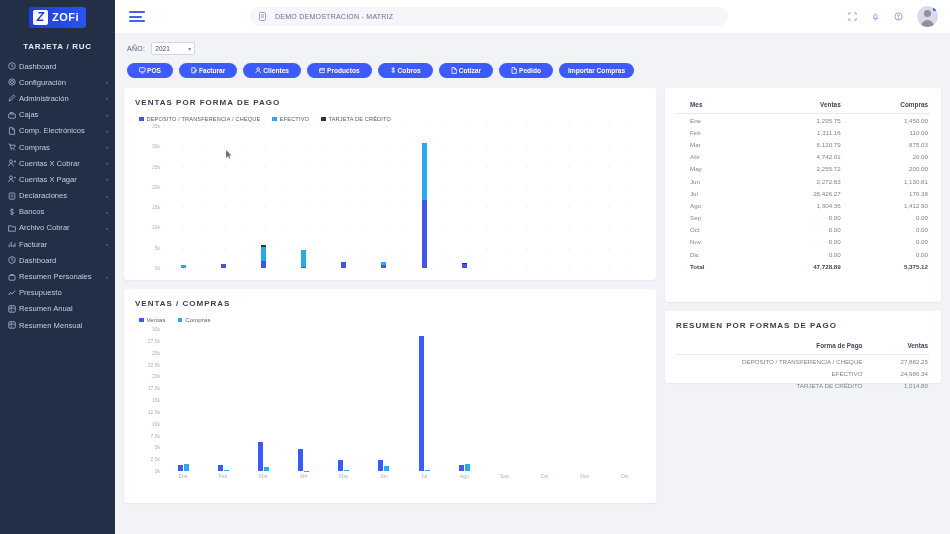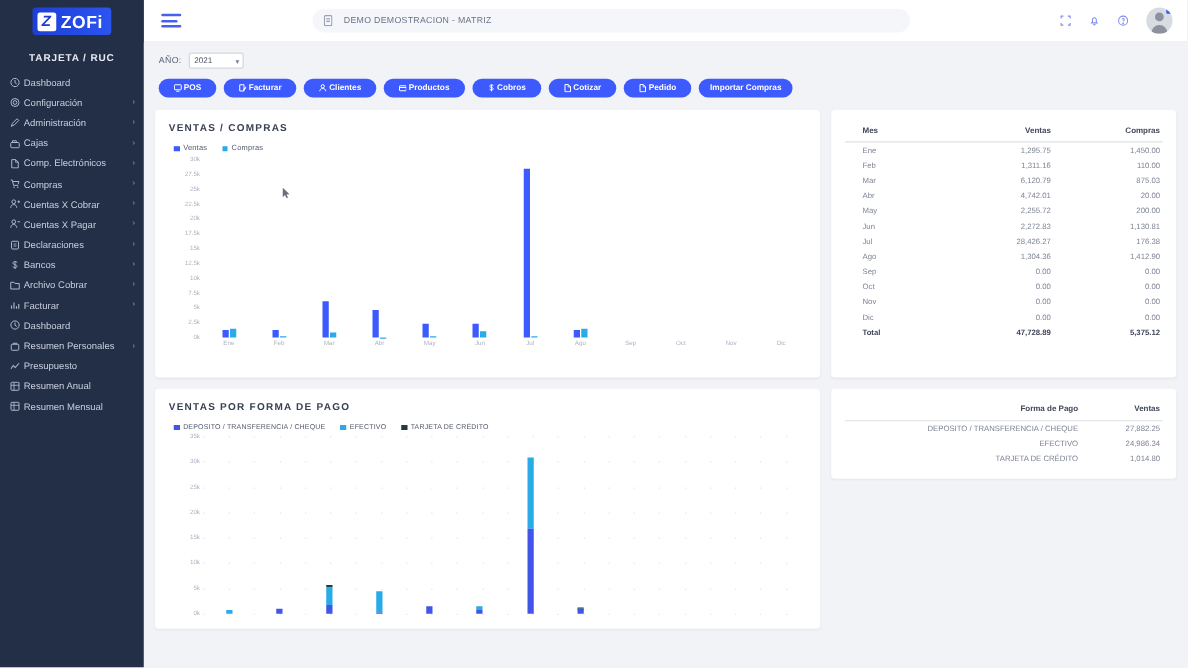--- a/index.html
+++ b/index.html
@@ -30,21 +30,21 @@
     border-radius: 3px;
     padding: 3px 7px 3px 4px;
   }
   .logo-z {
     width: 15px; height: 15px;
     background: #fff; color: #1f3bd0;
     font-weight: 700; font-size: 12px; font-style: italic;
     display: flex; align-items: center; justify-content: center;
     border-radius: 2px; margin-right: 4px;
   }
-  .logo-txt { color: #fff; font-size: 14px; font-weight: 700; letter-spacing: .5px; }
+  .logo-txt { color: #fff; font-size: 11px; font-weight: 700; letter-spacing: .5px; }
   .sb-title {
     color: #e8ebf2; font-size: 8px; font-weight: 700;
     letter-spacing: .7px; text-align: center;
     padding: 8px 0 7px 0;
   }
   .sb-section {
     color: #e8ebf2; font-size: 8px; font-weight: 700;
     letter-spacing: .6px; text-align: center;
     padding: 13px 0 7px 0;
   }
@@ -511,111 +511,20 @@
             <span>Pedido</span>
           </button>
           <button class="pbtn wide">
             <span>Importar Compras</span>
           </button>
         </div>
 
       <div class="cols">
 
         <div class="col-l">
-
-          <div class="card" style="height:214px;">
-            <div class="card-title">VENTAS / COMPRAS</div>
-            <div class="legend up" id="legend1">
-                <span class="lg">
-                  <i style="background:#3d5afe"></i>
-                  <span>Ventas</span>
-                </span>
-                <span class="lg">
-                  <i style="background:#29abe8"></i>
-                  <span>Compras</span>
-                </span>
-              </div>
-            <div class="chart">
-              <div class="plot" style="height:142px;">
-                <div class="yaxis" id="yaxis1">
-                    <span class="ytick" style="top:0px">30k</span>
-                    <span class="ytick" style="top:11.833333333333332px">27.5k</span>
-                    <span class="ytick" style="top:23.666666666666664px">25k</span>
-                    <span class="ytick" style="top:35.5px">22.5k</span>
-                    <span class="ytick" style="top:47.33333333333333px">20k</span>
-                    <span class="ytick" style="top:59.16666666666667px">17.5k</span>
-                    <span class="ytick" style="top:71px">15k</span>
-                    <span class="ytick" style="top:82.83333333333334px">12.5k</span>
-                    <span class="ytick" style="top:94.66666666666666px">10k</span>
-                    <span class="ytick" style="top:106.5px">7.5k</span>
-                    <span class="ytick" style="top:118.33333333333334px">5k</span>
-                    <span class="ytick" style="top:130.16666666666666px">2.5k</span>
-                    <span class="ytick" style="top:142px">0k</span>
-                  </div>
-                <div class="bars" id="bars1">
-                    <div class="bcol">
-                      <span class="bar" style="height:6.133216666666667px;background:#3d5afe"></span>
-                      <span class="bar" style="height:6.863333333333333px;background:#29abe8"></span>
-                    </div>
-                    <div class="bcol">
-                      <span class="bar" style="height:6.206157333333334px;background:#3d5afe"></span>
-                      <span class="bar" style="height:0.5206666666666666px;background:#29abe8"></span>
-                    </div>
-                    <div class="bcol">
-                      <span class="bar" style="height:28.971739333333336px;background:#3d5afe"></span>
-                      <span class="bar" style="height:4.141808666666666px;background:#29abe8"></span>
-                    </div>
-                    <div class="bcol">
-                      <span class="bar" style="height:22.445514000000003px;background:#3d5afe"></span>
-                      <span class="bar" style="height:0.09466666666666666px;background:#29abe8"></span>
-                    </div>
-                    <div class="bcol">
-                      <span class="bar" style="height:10.677074666666664px;background:#3d5afe"></span>
-                      <span class="bar" style="height:0.9466666666666668px;background:#29abe8"></span>
-                    </div>
-                    <div class="bcol">
-                      <span class="bar" style="height:10.758061999999999px;background:#3d5afe"></span>
-                      <span class="bar" style="height:5.352500666666667px;background:#29abe8"></span>
-                    </div>
-                    <div class="bcol">
-                      <span class="bar" style="height:134.55101133333335px;background:#3d5afe"></span>
-                      <span class="bar" style="height:0.8348653333333332px;background:#29abe8"></span>
-                    </div>
-                    <div class="bcol">
-                      <span class="bar" style="height:6.1739706666666665px;background:#3d5afe"></span>
-                      <span class="bar" style="height:6.687726666666667px;background:#29abe8"></span>
-                    </div>
-                    <div class="bcol"></div>
-                    <div class="bcol"></div>
-                    <div class="bcol"></div>
-                    <div class="bcol"></div>
-                  </div>
-              </div>
-              <div class="xaxis">
-                <div class="sp"></div>
-                <div class="xlbls" id="xlbls1">
-                    <span class="xlbl">Ene</span>
-                    <span class="xlbl">Feb</span>
-                    <span class="xlbl">Mar</span>
-                    <span class="xlbl">Abr</span>
-                    <span class="xlbl">May</span>
-                    <span class="xlbl">Jun</span>
-                    <span class="xlbl">Jul</span>
-                    <span class="xlbl">Ago</span>
-                    <span class="xlbl">Sep</span>
-                    <span class="xlbl">Oct</span>
-                    <span class="xlbl">Nov</span>
-                    <span class="xlbl">Dic</span>
-                  </div>
-              </div>
-            </div>
-            <svg class="cursor-arrow" viewBox="0 0 6 9">
-              <path d="M0 0 L0 8 L2 6 L3.2 8.6 L4.4 8 L3.2 5.6 L5.6 5.4 Z" fill="#6b6f7d"></path>
-            </svg>
-          </div>
 
           <div class="card" style="height:192px;overflow:hidden;">
             <div class="card-title">VENTAS POR FORMA DE PAGO</div>
             <div class="legend" id="legend2">
                 <span class="lg">
                   <i style="background:#4355e8"></i>
                   <span>DEPOSITO / TRANSFERENCIA / CHEQUE</span>
                 </span>
                 <span class="lg">
                   <i style="background:#29abe8"></i>
@@ -882,20 +791,111 @@
                     </div>
                     <div class="bcol"></div>
                     <div class="bcol"></div>
                     <div class="bcol"></div>
                     <div class="bcol"></div>
                   </div>
               </div>
             </div>
           </div>
 
+          <div class="card" style="height:214px;">
+            <div class="card-title">VENTAS / COMPRAS</div>
+            <div class="legend up" id="legend1">
+                <span class="lg">
+                  <i style="background:#3d5afe"></i>
+                  <span>Ventas</span>
+                </span>
+                <span class="lg">
+                  <i style="background:#29abe8"></i>
+                  <span>Compras</span>
+                </span>
+              </div>
+            <div class="chart">
+              <div class="plot" style="height:142px;">
+                <div class="yaxis" id="yaxis1">
+                    <span class="ytick" style="top:0px">30k</span>
+                    <span class="ytick" style="top:11.833333333333332px">27.5k</span>
+                    <span class="ytick" style="top:23.666666666666664px">25k</span>
+                    <span class="ytick" style="top:35.5px">22.5k</span>
+                    <span class="ytick" style="top:47.33333333333333px">20k</span>
+                    <span class="ytick" style="top:59.16666666666667px">17.5k</span>
+                    <span class="ytick" style="top:71px">15k</span>
+                    <span class="ytick" style="top:82.83333333333334px">12.5k</span>
+                    <span class="ytick" style="top:94.66666666666666px">10k</span>
+                    <span class="ytick" style="top:106.5px">7.5k</span>
+                    <span class="ytick" style="top:118.33333333333334px">5k</span>
+                    <span class="ytick" style="top:130.16666666666666px">2.5k</span>
+                    <span class="ytick" style="top:142px">0k</span>
+                  </div>
+                <div class="bars" id="bars1">
+                    <div class="bcol">
+                      <span class="bar" style="height:6.133216666666667px;background:#3d5afe"></span>
+                      <span class="bar" style="height:6.863333333333333px;background:#29abe8"></span>
+                    </div>
+                    <div class="bcol">
+                      <span class="bar" style="height:6.206157333333334px;background:#3d5afe"></span>
+                      <span class="bar" style="height:0.5206666666666666px;background:#29abe8"></span>
+                    </div>
+                    <div class="bcol">
+                      <span class="bar" style="height:28.971739333333336px;background:#3d5afe"></span>
+                      <span class="bar" style="height:4.141808666666666px;background:#29abe8"></span>
+                    </div>
+                    <div class="bcol">
+                      <span class="bar" style="height:22.445514000000003px;background:#3d5afe"></span>
+                      <span class="bar" style="height:0.09466666666666666px;background:#29abe8"></span>
+                    </div>
+                    <div class="bcol">
+                      <span class="bar" style="height:10.677074666666664px;background:#3d5afe"></span>
+                      <span class="bar" style="height:0.9466666666666668px;background:#29abe8"></span>
+                    </div>
+                    <div class="bcol">
+                      <span class="bar" style="height:10.758061999999999px;background:#3d5afe"></span>
+                      <span class="bar" style="height:5.352500666666667px;background:#29abe8"></span>
+                    </div>
+                    <div class="bcol">
+                      <span class="bar" style="height:134.55101133333335px;background:#3d5afe"></span>
+                      <span class="bar" style="height:0.8348653333333332px;background:#29abe8"></span>
+                    </div>
+                    <div class="bcol">
+                      <span class="bar" style="height:6.1739706666666665px;background:#3d5afe"></span>
+                      <span class="bar" style="height:6.687726666666667px;background:#29abe8"></span>
+                    </div>
+                    <div class="bcol"></div>
+                    <div class="bcol"></div>
+                    <div class="bcol"></div>
+                    <div class="bcol"></div>
+                  </div>
+              </div>
+              <div class="xaxis">
+                <div class="sp"></div>
+                <div class="xlbls" id="xlbls1">
+                    <span class="xlbl">Ene</span>
+                    <span class="xlbl">Feb</span>
+                    <span class="xlbl">Mar</span>
+                    <span class="xlbl">Abr</span>
+                    <span class="xlbl">May</span>
+                    <span class="xlbl">Jun</span>
+                    <span class="xlbl">Jul</span>
+                    <span class="xlbl">Ago</span>
+                    <span class="xlbl">Sep</span>
+                    <span class="xlbl">Oct</span>
+                    <span class="xlbl">Nov</span>
+                    <span class="xlbl">Dic</span>
+                  </div>
+              </div>
+            </div>
+            <svg class="cursor-arrow" viewBox="0 0 6 9">
+              <path d="M0 0 L0 8 L2 6 L3.2 8.6 L4.4 8 L3.2 5.6 L5.6 5.4 Z" fill="#6b6f7d"></path>
+            </svg>
+          </div>
+
         </div>
 
         <div class="col-r">
 
           <div class="card" style="height:214px;">
             <table>
               <thead>
                   <tr>
                 <th class="th-mes">Mes</th>
                 <th class="th-num">Ventas</th>
@@ -966,20 +966,21 @@
                   <tr class="total">
     <td class="t-mes">Total</td>
     <td class="t-num">47,728.89</td>
     <td class="t-num2">5,375.12</td>
   </tr>
                 </tbody>
             </table>
           </div>
 
           <div class="card" style="height:72px;">
+            <div class="card-title">RESUMEN POR FORMAS DE PAGO</div>
             <table>
               <thead>
                   <tr>
                 <th class="th-fp">Forma de Pago</th>
                 <th class="th-fpv">Ventas</th>
               </tr>
                 </thead>
               <tbody id="fp-body">
                   <tr>
       <td class="fp-name">DEPOSITO / TRANSFERENCIA / CHEQUE</td>

